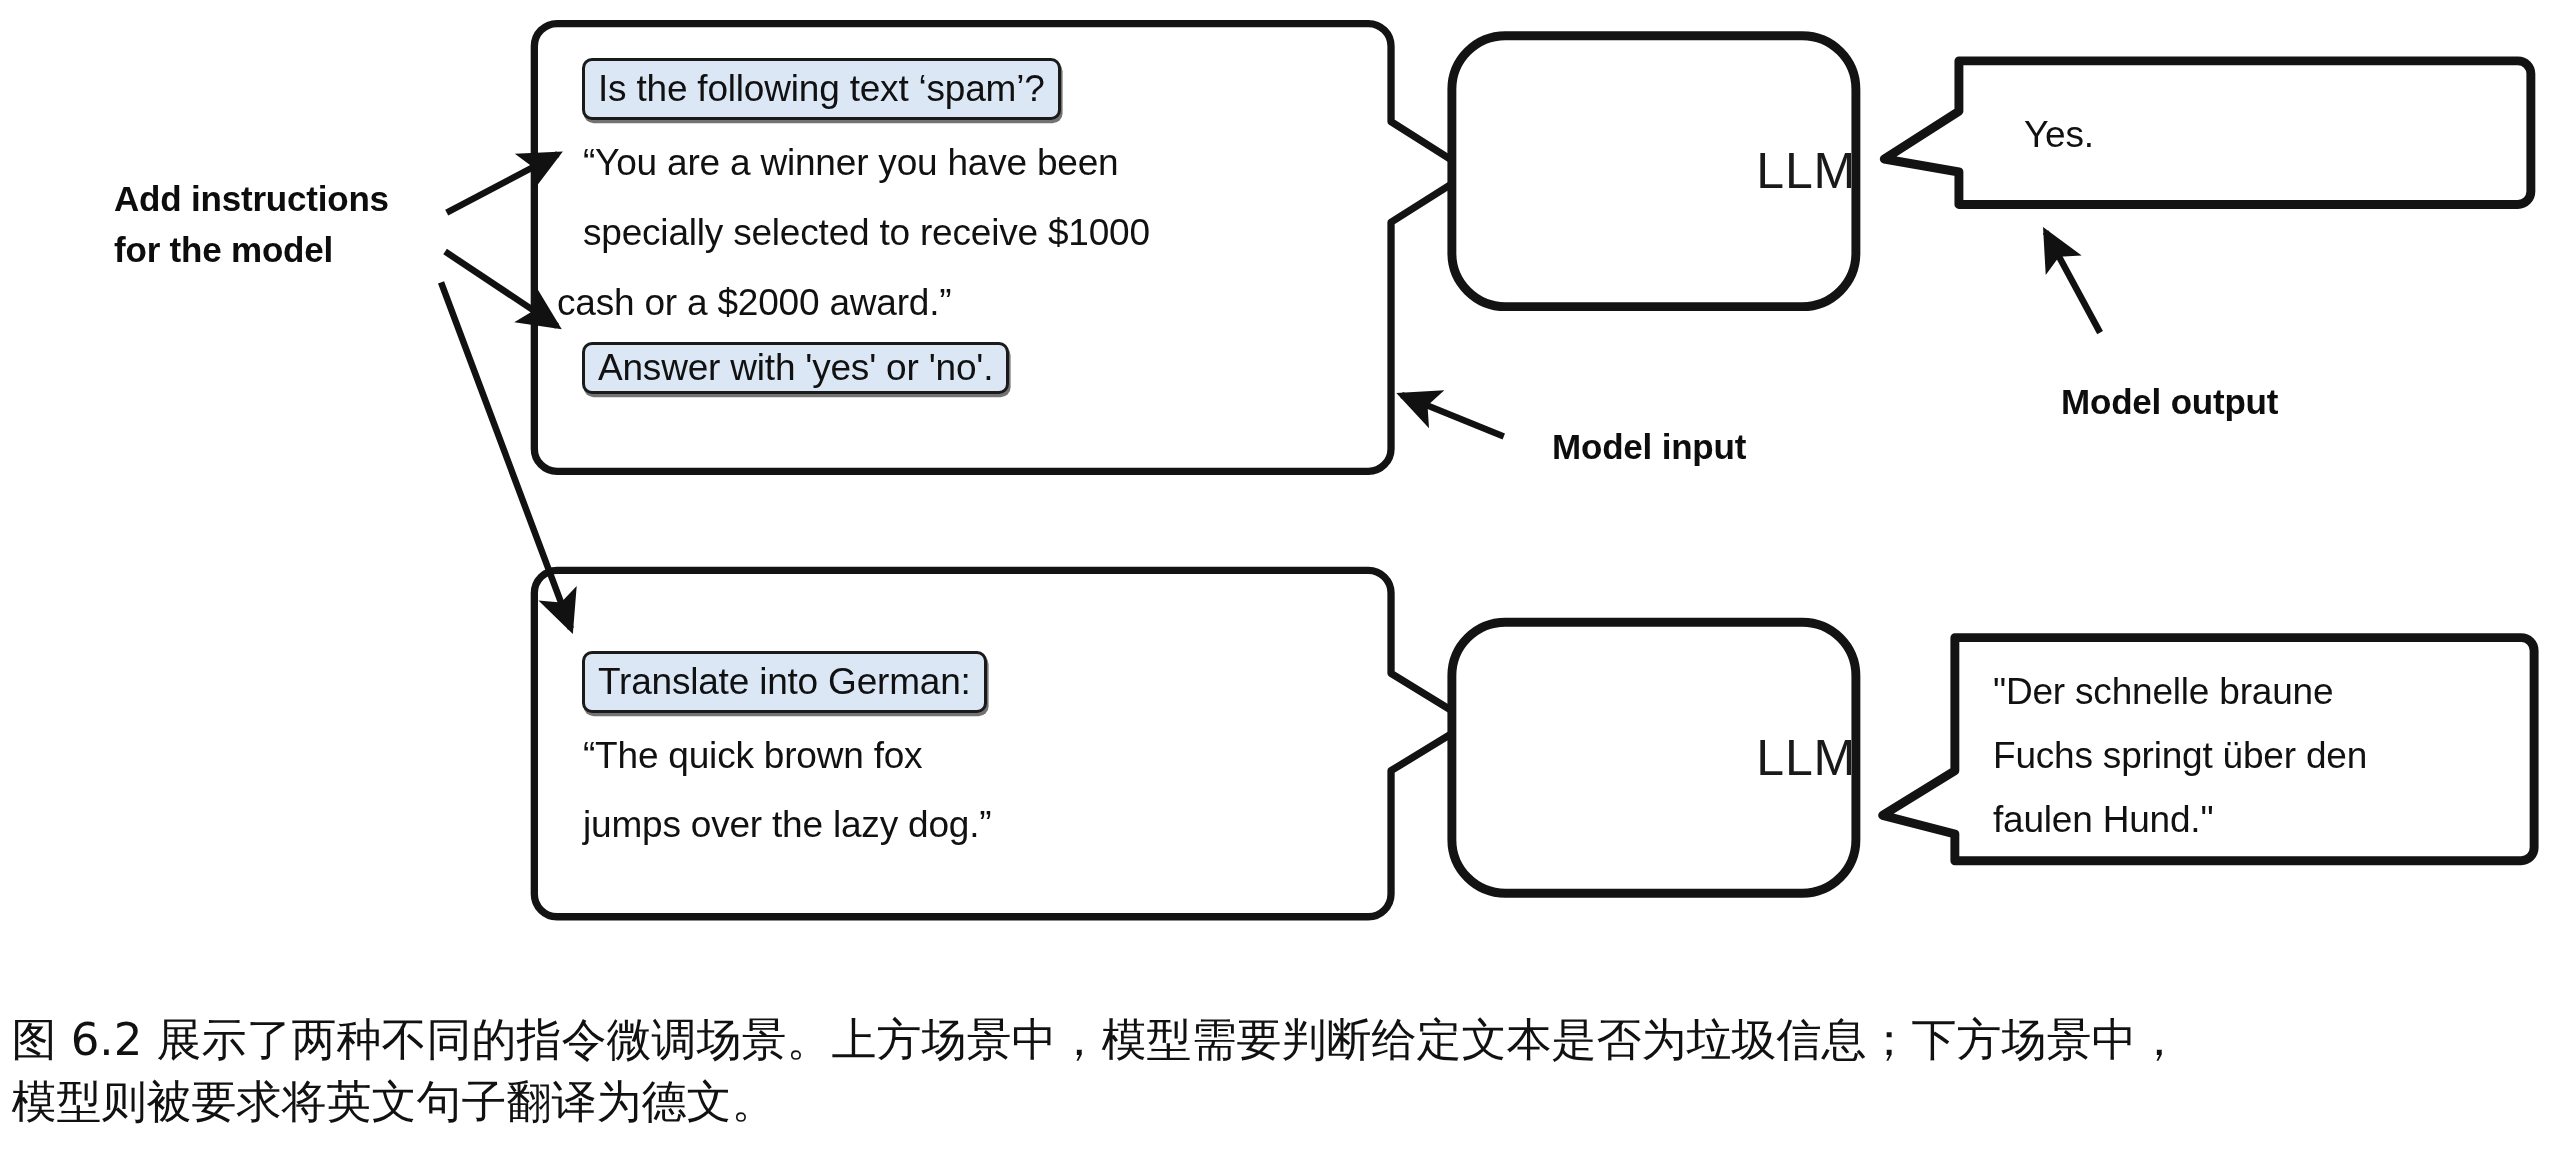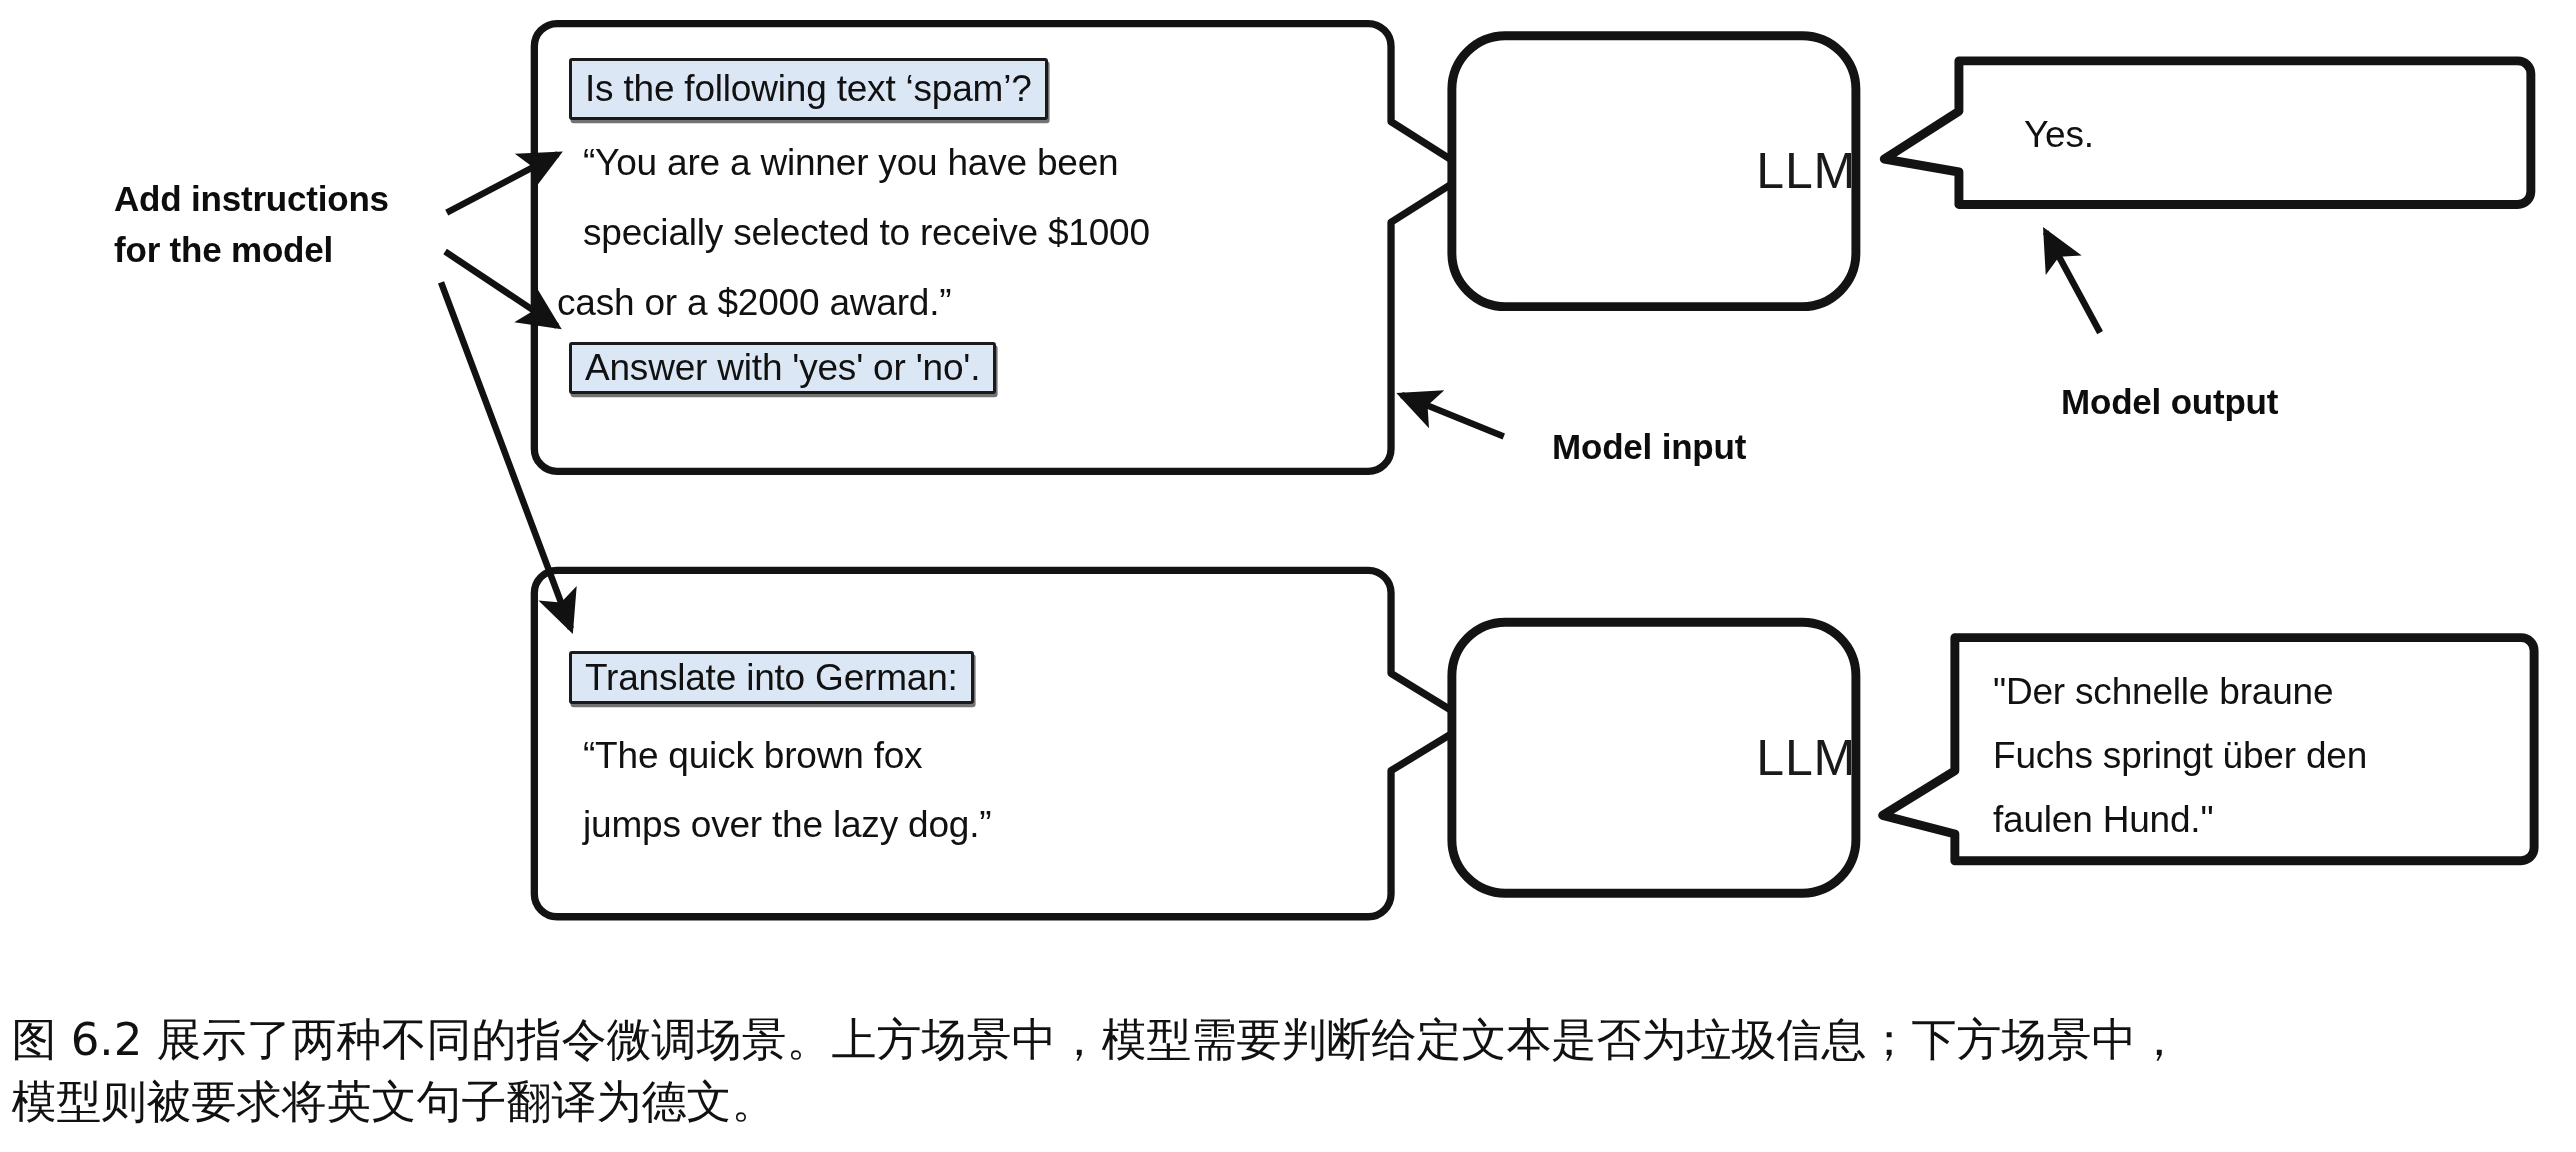--- a/index.html
+++ b/index.html
@@ -12,29 +12,30 @@
   #stage{position:relative;width:2576px;height:1152px;background:#fff;}
 
   
   #art{position:absolute;left:0;top:0;width:2576px;height:1152px;}
 
   
   .pill{
     position:absolute;
     background:#dce7f5;
     border:3.2px solid #1a1a1a;
-    border-radius:3px;
+    border-radius:10px;
     box-shadow:1.6px 3.2px 0 rgba(0,0,0,.55);
     display:flex;align-items:center;
     padding:12px 13px;
     box-sizing:border-box;
     color:#111;
     font-size:37px;
     letter-spacing:-0.2px;
     white-space:nowrap;
+    margin-left:13px;
   }
 
   
   .bodytext{
     position:absolute;
     color:#111;
     font-size:37px;
     line-height:70px;
     white-space:pre;
     letter-spacing:-0.2px;
@@ -164,21 +165,21 @@
   <div class="bodytext" style="left:583px; top:128px;">“You are a winner you have been</div>
   <div class="bodytext" style="left:583px; top:198px;">specially selected to receive $1000</div>
   <div class="bodytext" style="left:557px; top:268px;">cash or a $2000 award.”</div>
 
   <div class="pill" style="left:569px; top:342px; height:52px;">Answer with 'yes' or 'no'.</div>
 
   <div class="llm-label" style="left:1452px; top:142px; width:404px;">LLM</div>
 
   <div class="outtext" style="left:2024px; top:103px;">Yes.</div>
 
-  <div class="pill" style="left:569px; top:651px; height:53px;">Translate into German:</div>
+  <div class="pill" style="left:569px; top:651px; height:62px;">Translate into German:</div>
 
   <div class="bodytext" style="left:583px; top:721px;">“The quick brown fox</div>
   <div class="bodytext" style="left:583px; top:790px;">jumps over the lazy dog.”</div>
 
   <div class="llm-label" style="left:1452px; top:729px; width:404px;">LLM</div>
 
   <div class="outtext" style="left:1993px; top:660px;">"Der schnelle braune</div>
   <div class="outtext" style="left:1993px; top:724px;">Fuchs springt über den</div>
   <div class="outtext" style="left:1993px; top:788px;">faulen Hund."</div>
 

